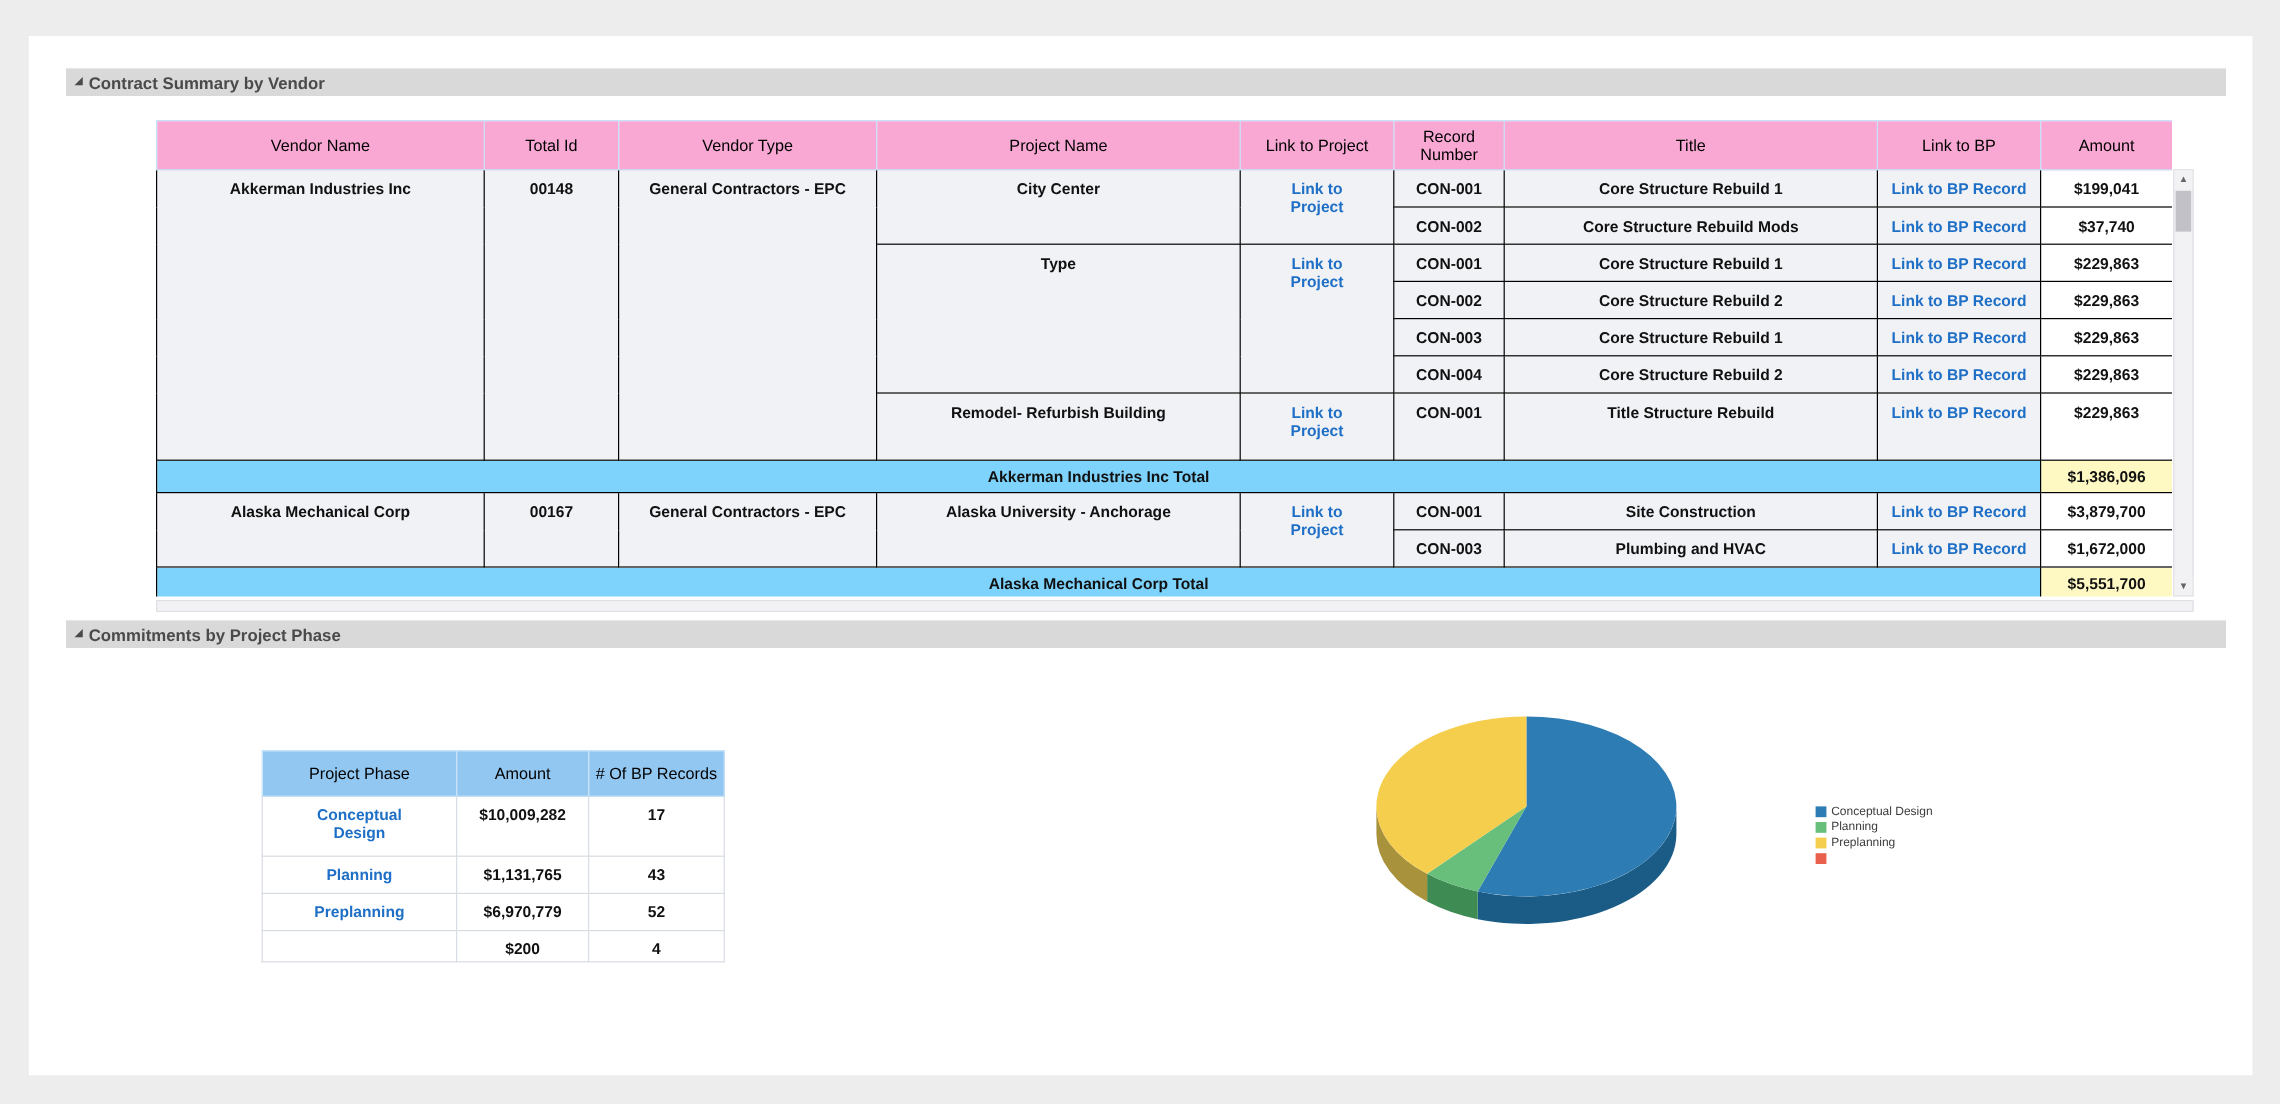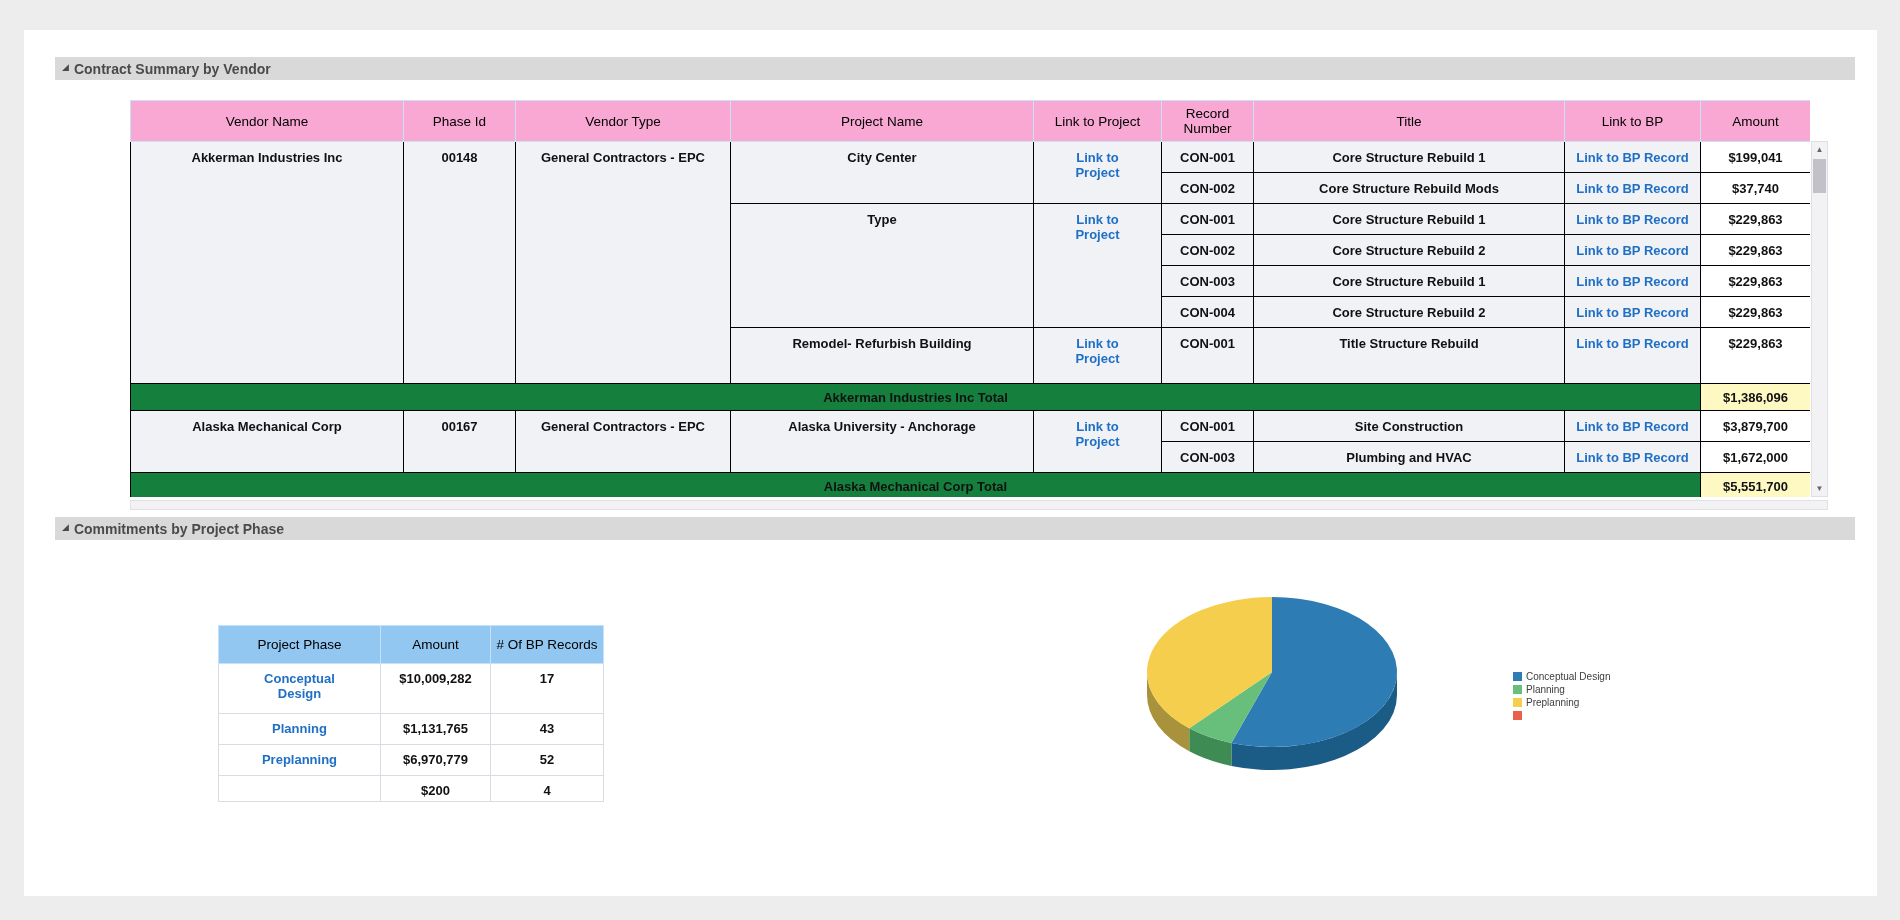--- a/index.html
+++ b/index.html
@@ -20,21 +20,21 @@
   table.vt th { background:#f9a8d4; border:1px solid #C6E1F8; height:41px; font-size:13.5px; font-weight:normal; color:#000; text-align:center; vertical-align:middle; padding:2px 4px; }
   table.vt td { border:1px solid #000000; background:#F1F2F6; font-size:13px; font-weight:bold; color:#111;
     text-align:center; vertical-align:top; padding:8px 6px 4px 6px; overflow:hidden; }
   table.vt tr.r { height:31px; }
   table.vt tr.tall { height:56px; }
   table.vt td.amt { background:#FFFFFF; }
   table.vt td.vtop { background:#F1F2F6; }
   .lnk { color:#1E6FC5; font-weight:bold; cursor:pointer; }
   .plink { display:inline-block; width:66px; }
   table.vt tr.total { height:27px; }
-  table.vt tr.total td.tlabel { background:#15803d; vertical-align:middle; padding:2px 6px; }
+  table.vt tr.total td.tlabel { background:#7dd3fc; vertical-align:middle; padding:2px 6px; }
   table.vt tr.total td.tamt { background:#fef9c3; vertical-align:middle; padding:2px 6px; }
 
   
   .vscroll { position:absolute; left:1787px; top:111px; width:17px; height:356px; background:#F2F2F5; border:1px solid #DEDEE3; }
   .vscroll .arr { position:absolute; left:0; width:15px; height:15px; background:#F2F2F5; color:#666; font-size:8px;
     display:flex; align-items:center; justify-content:center; cursor:pointer; }
   .vscroll .arr.up { top:0; } .vscroll .arr.dn { bottom:0; }
   .vscroll .thumb { position:absolute; left:1px; top:17px; width:13px; height:34px; background:#C1C1C7; cursor:grab; }
 
   
@@ -74,21 +74,21 @@
         <col style="width:303px">
           <col style="width:128px">
           <col style="width:92px">
         <col style="width:311px">
           <col style="width:136px">
           <col style="width:110px">
       </colgroup>
       <thead>
           <tr id="vt-head">
             <th>Vendor Name</th>
-            <th>Phase Id</th>
+            <th>Total Id</th>
             <th>Vendor Type</th>
             <th>Project Name</th>
             <th>Link to Project</th>
             <th>Record Number</th>
             <th>Title</th>
             <th>Link to BP</th>
             <th>Amount</th>
           </tr>
         </thead>
       <tbody id="vt-body">

